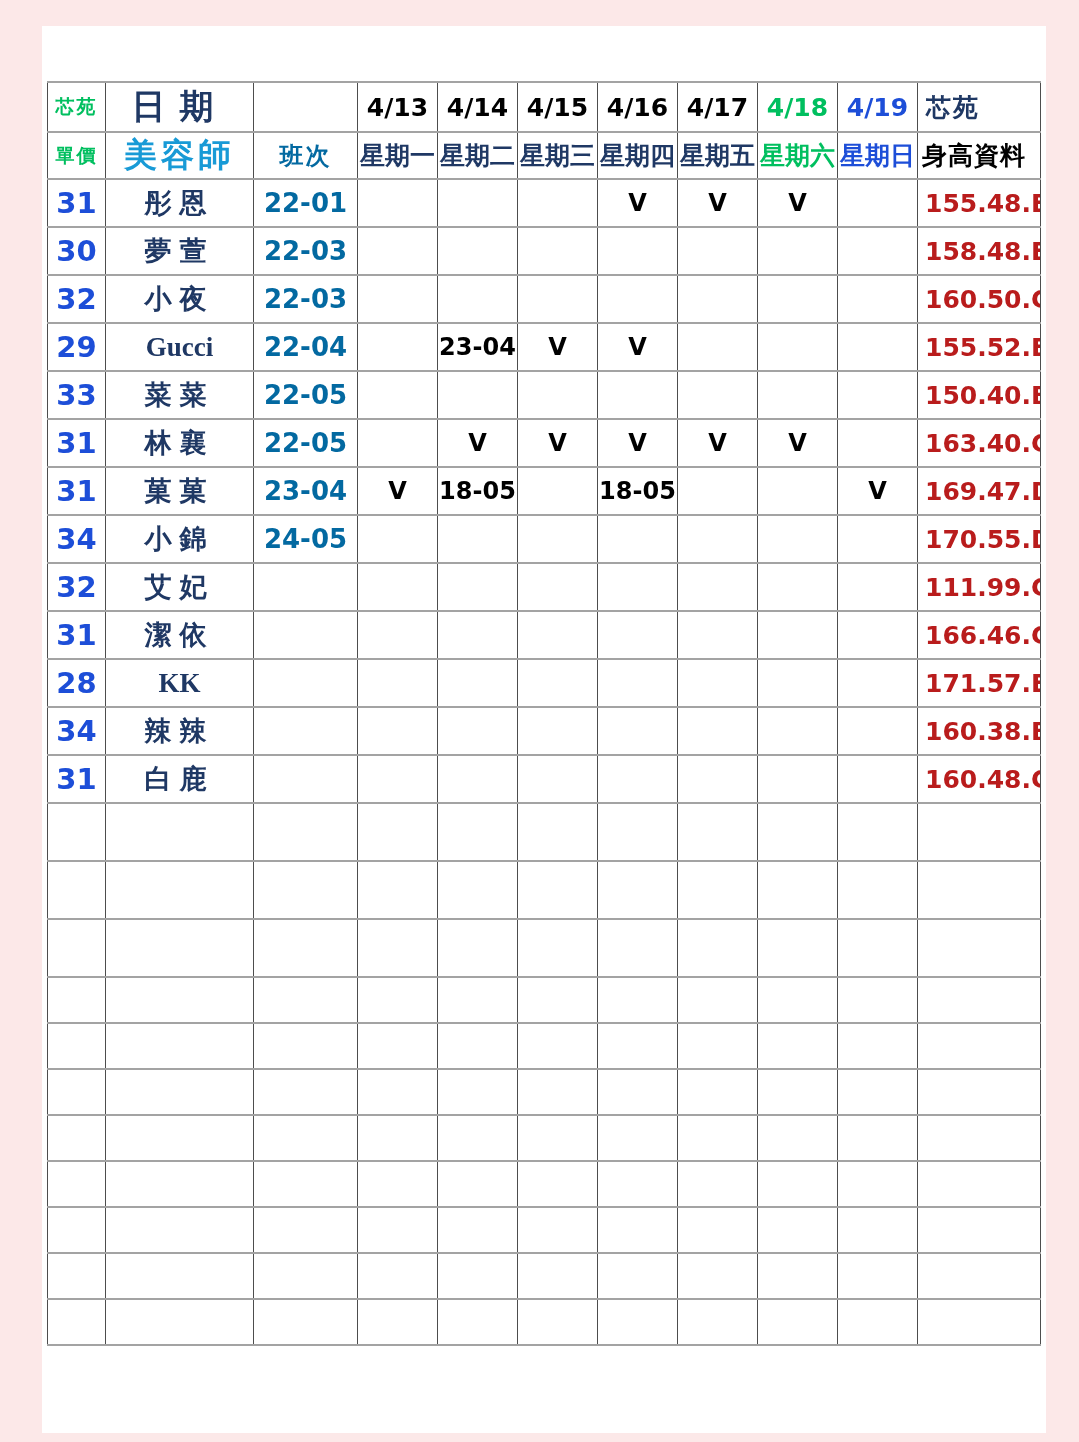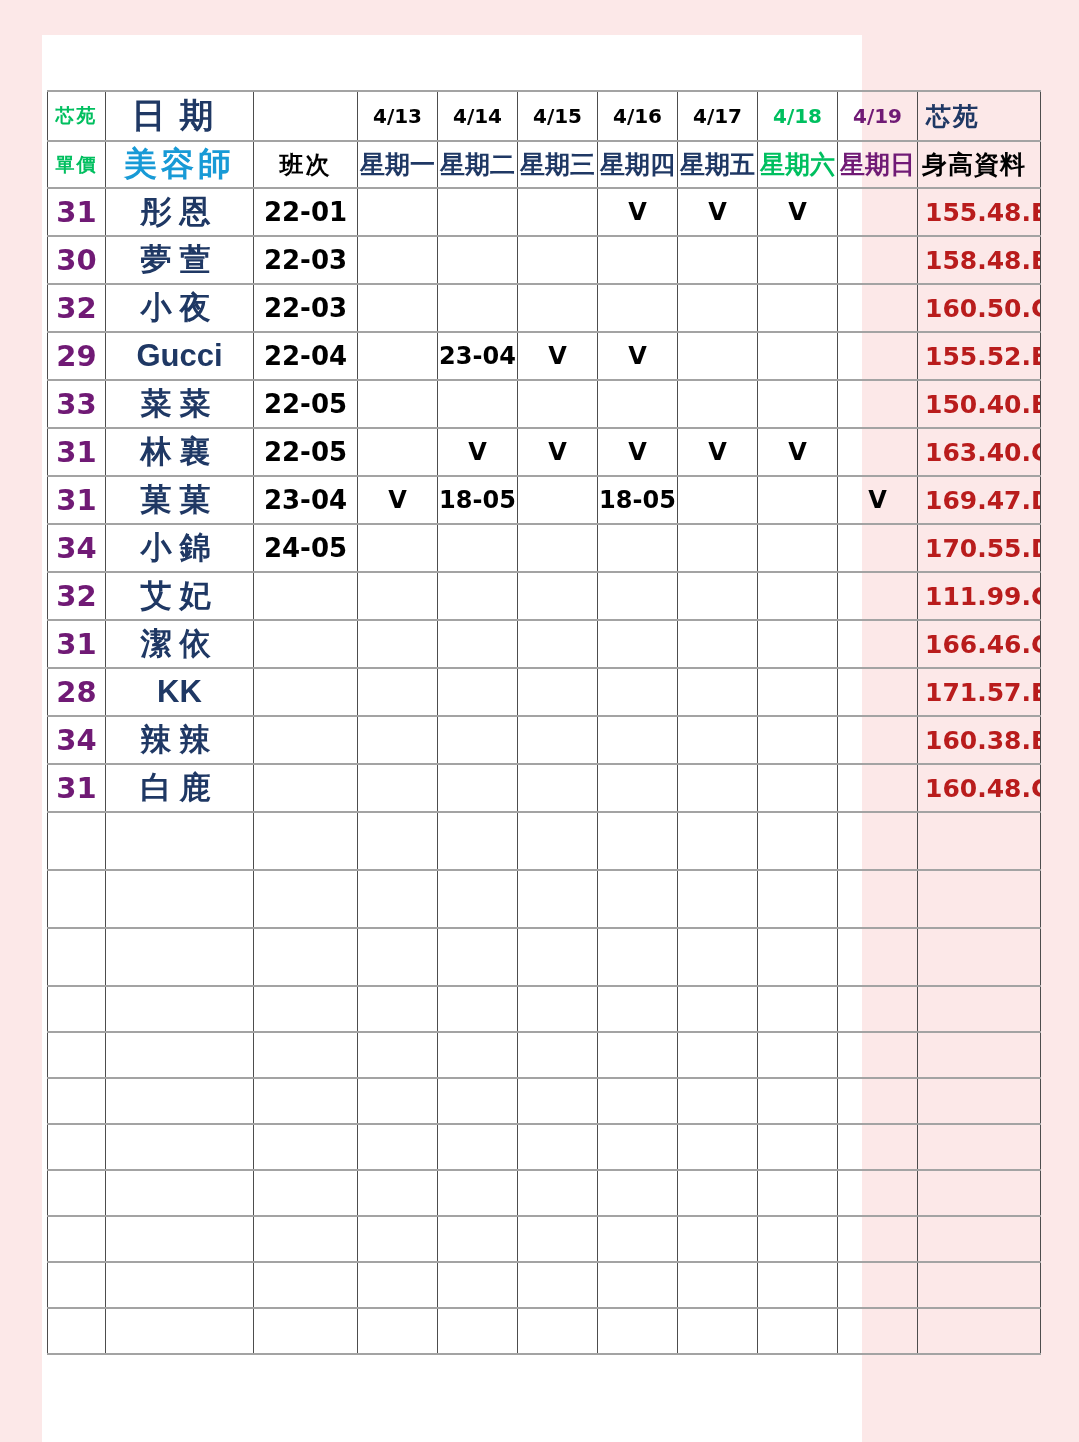--- a/index.html
+++ b/index.html
@@ -8,22 +8,22 @@
     position: relative;
     width: 1079px;
     height: 1442px;
     background: #fce8e8;
     overflow: hidden;
     font-family: "DejaVu Sans", sans-serif;
   }
   .sheet {
     position: absolute;
     left: 42px;
-    top: 35px;
-    width: 820px;
+    top: 26px;
+    width: 1004px;
     height: 1407px;
     background: #ffffff;
   }
   table.schedule {
     position: absolute;
     left: 5px;
     top: 55px;
     width: 993px;
     border-collapse: collapse;
     table-layout: fixed;
@@ -46,37 +46,37 @@
     white-space: nowrap;
   }
   tr.hr1 { height: 50px; }
   tr.hr2 { height: 46px; }
   tr.data-row { height: 48px; }
   tr.empty-tall { height: 58px; }
   tr.empty-short { height: 46px; }
 
   
   .c-green  { color: #00bf5f; }
-  .c-red    { color: #701a75; text-align: center; }
+  .c-red    { color: #1d4ed8; text-align: center; }
   .c-navy   { color: #1f3864; }
   .c-cyan   { color: #189ad6; }
-  .c-purple { color: #000000; }
+  .c-purple { color: #0369a1; }
   .c-black  { color: #000000; }
 
   .corner-cell { font-size: 19px; letter-spacing: 2px; }
   .date-label-cell { font-size: 34px; letter-spacing: 14px; }
   .staff-label-cell { font-size: 33px; letter-spacing: 4px; }
   .shift-label-cell { font-size: 24px; letter-spacing: 2px; }
-  .date-cell { font-size: 20px; }
+  .date-cell { font-size: 25px; }
   .dayname-cell { font-size: 25px; letter-spacing: 0; }
   .brand-right-cell { font-size: 25px; text-align: left; padding-left: 8px; letter-spacing: 2px; }
   .info-header-cell { font-size: 25px; text-align: left; padding-left: 4px; letter-spacing: 1px; }
 
   .price-cell { font-size: 29px; margin-top: 48px; }
-  .name-cell { font-size: 31px; font-family: Liberation Sans, sans-serif; }
+  .name-cell { font-size: 27px; font-family: Liberation Serif, serif; }
   .name-cell.cjk { letter-spacing: 8px; }
   .shift-cell { font-size: 26px; }
   .day-cell { font-size: 24px; color: #000; }
   .info-cell { font-size: 25px; text-align: left; padding-left: 7px; color: #b91c1c; }
 </style>
 </head>
 <body>
 
 <div class="canvas">
   <div class="sheet">

